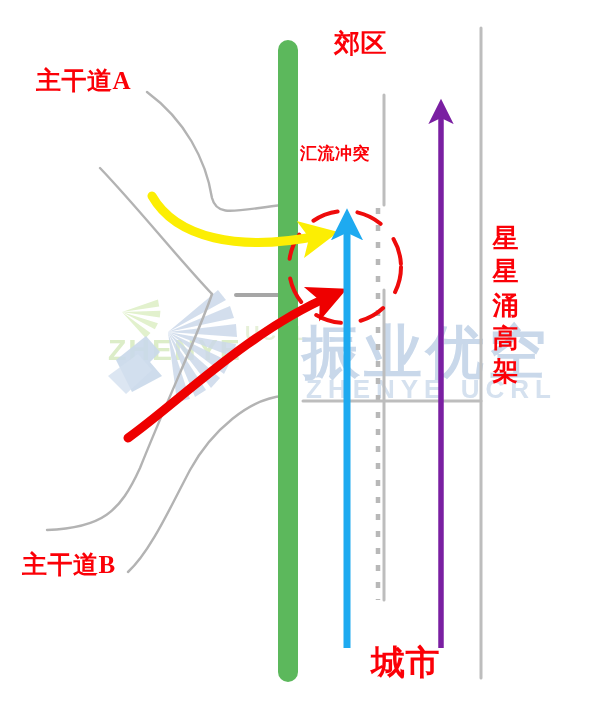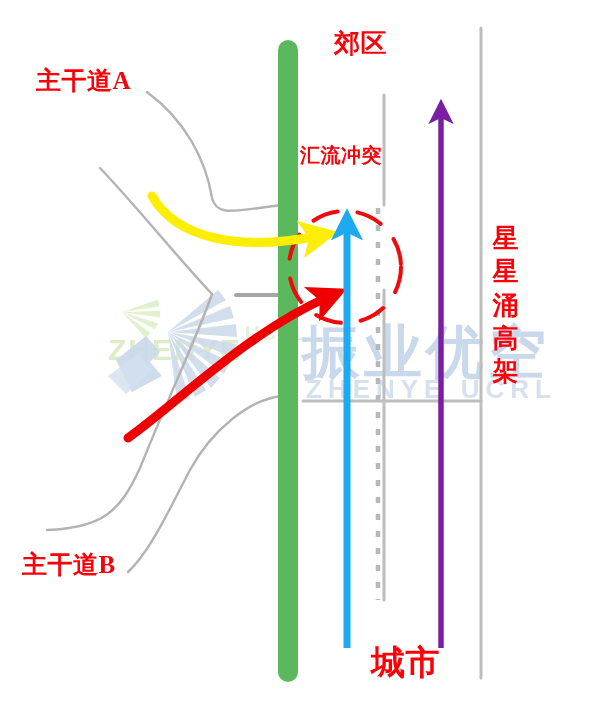--- a/index.html
+++ b/index.html
@@ -41,21 +41,21 @@
     font-family: "Liberation Serif", "DejaVu Serif", serif;
     font-weight: bold;
     line-height: 1.28;
     text-align: center;
     width: 1.2em;
     user-select: none;
   }
   #label-main-road-a { left: 36px;  top: 68px;  font-size: 25px; }
   #label-main-road-b { left: 22px;  top: 552px; font-size: 25px; }
   #label-suburb      { left: 334px; top: 31px;  font-size: 26px; }
-  #label-merge-conflict { left: 300px; top: 145px; font-size: 20px; }
+  #label-merge-conflict { left: 300px; top: 145px; font-size: 17px; }
   #label-city        { left: 371px; top: 646px; font-size: 34px; }
   #label-elevated    { left: 490px; top: 222px; font-size: 26px; }
 </style>
 </head>
 <body>
 
 <div id="stage">
 
   <svg id="scene" viewBox="0 0 600 710" xmlns="http://www.w3.org/2000/svg">
 

